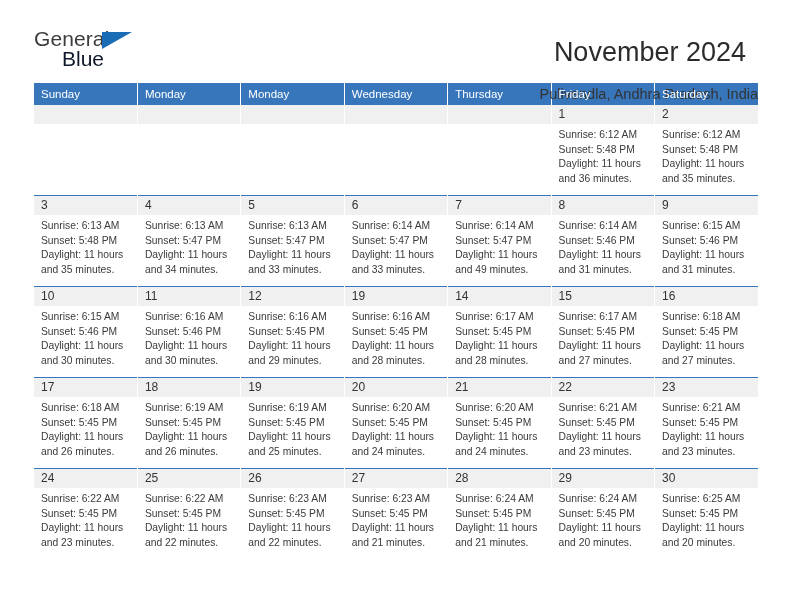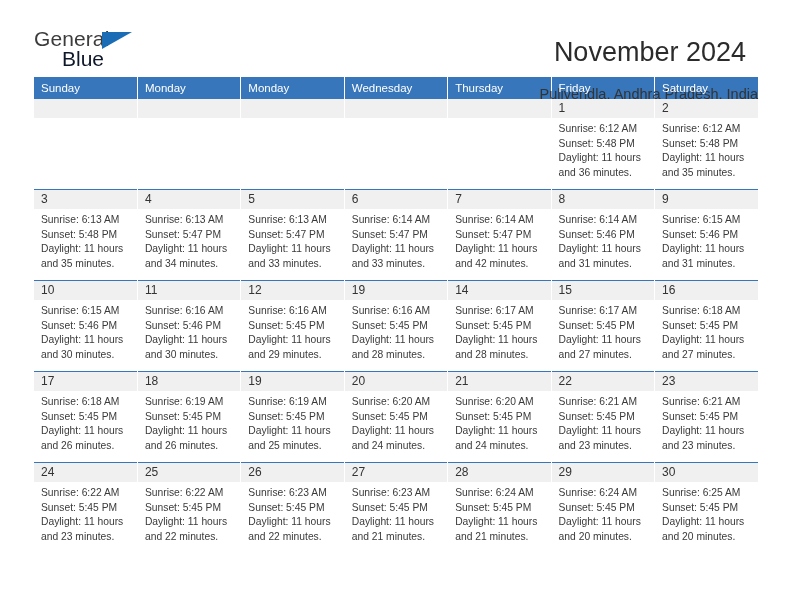--- a/index.html
+++ b/index.html
@@ -73,21 +73,21 @@
     margin: 12px;
   }
   .cal-subtitle {
     font-size: 14.5px;
     color: #333333;
     margin-top: 20px;
   }
 
   
   .calendar {
-    margin-top: 5px;
+    margin-top: 11px;
     width: 724px;
     border-collapse: collapse;
     table-layout: fixed;
   }
   .calendar th {
     background: #3776bb;
     color: #ffffff;
     font-size: 11.5px;
     font-weight: normal;
     text-align: left;
@@ -261,21 +261,21 @@
               </div>
             </div>
           </td>
           <td>
             <div class="cell">
               <div class="daynum-band">7</div>
               <div class="details">
                 <div>Sunrise: 6:14 AM</div>
                 <div>Sunset: 5:47 PM</div>
                 <div>Daylight: 11 hours</div>
-                <div>and 42 minutes.</div>
+                <div>and 49 minutes.</div>
               </div>
             </div>
           </td>
           <td>
             <div class="cell">
               <div class="daynum-band">8</div>
               <div class="details">
                 <div>Sunrise: 6:14 AM</div>
                 <div>Sunset: 5:46 PM</div>
                 <div>Daylight: 11 hours</div>

